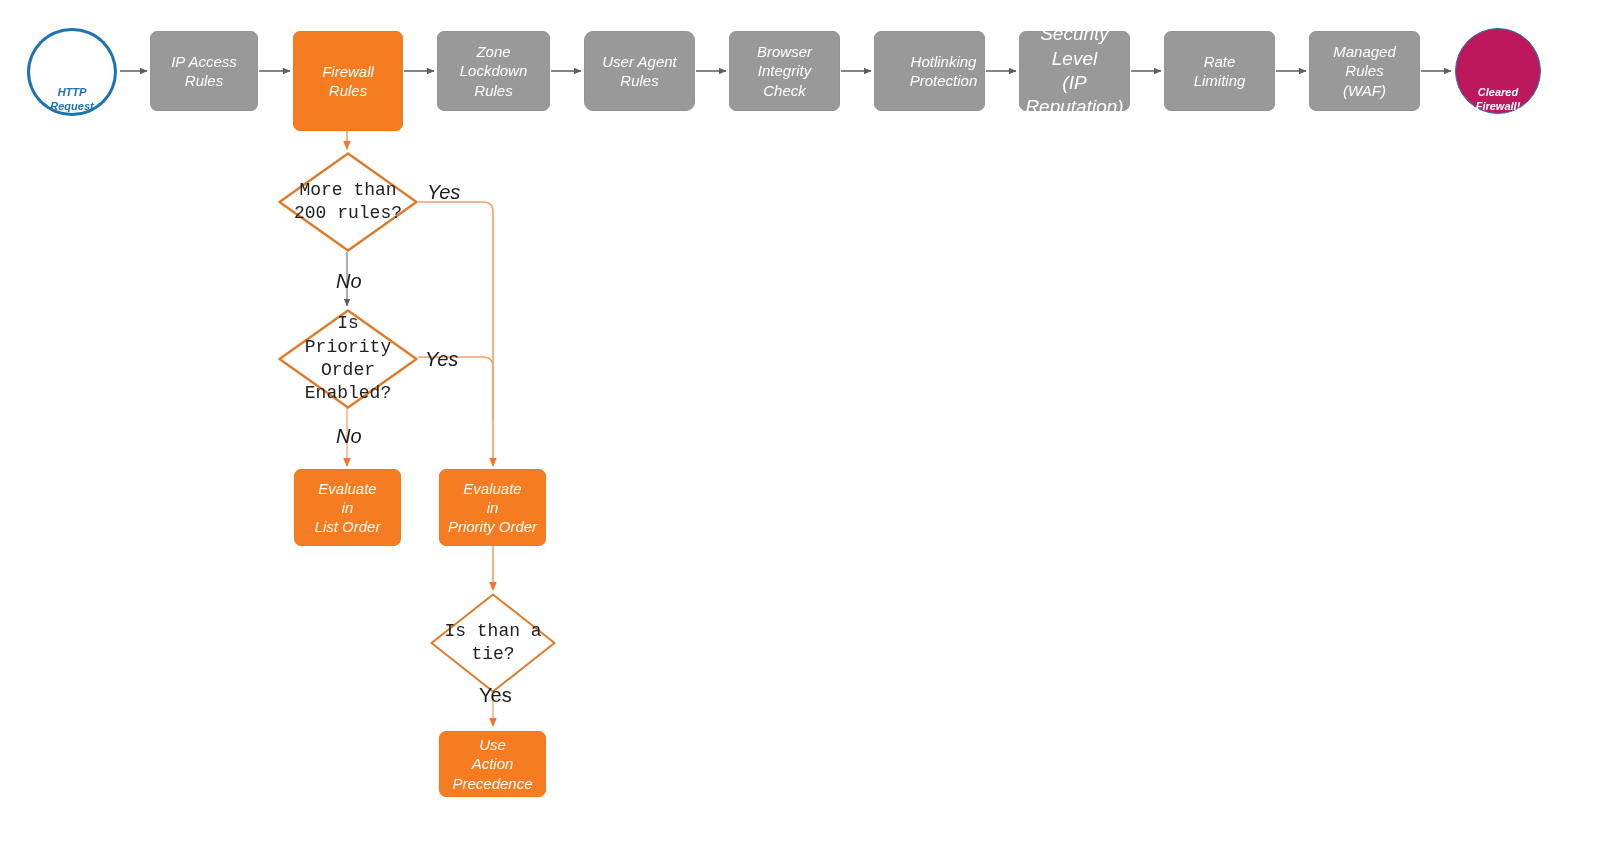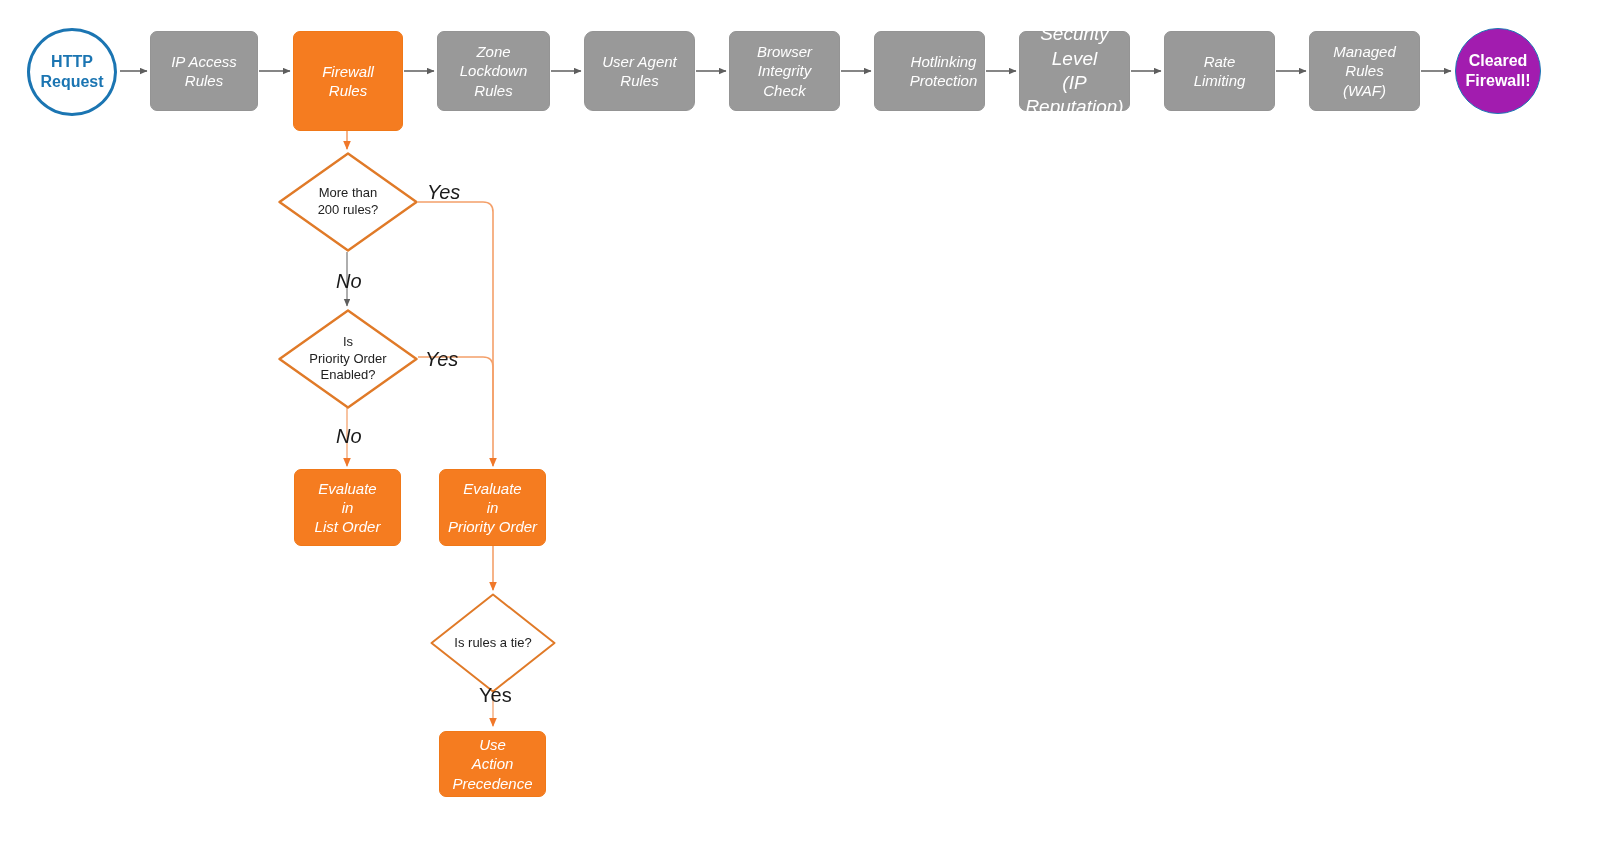--- a/index.html
+++ b/index.html
@@ -52,50 +52,53 @@
     border: 1px solid #949494;
   }
   .box.orange {
     background: #f57c20;
     border: 1px solid #f07818;
   }
 
   
   .circle {
     border-radius: 50%;
+    font-style: italic;
     font-weight: bold;
-    font-size: 16px;
+    font-size: 11px;
+    align-items: flex-end;
   }
   .circle.start {
     background: #ffffff;
     border: 3px solid #1b75b2;
     color: #1b75b2;
   }
   .circle.end {
-    background: #a21caf;
+    background: #be185d;
     border: 1px solid #1b7ab5;
     color: #ffffff;
   }
 
   
   .diamond {
     background: transparent;
   }
   .diamond .dia-shape {
     position: absolute;
     left: 0; top: 0; right: 0; bottom: 0;
   }
   .diamond .dia-label {
     position: relative;
     z-index: 2;
-    font-size: 13px;
+    font-size: 18px;
     color: #222222;
     line-height: 1.3;
     white-space: pre-line;
     font-style: normal;
+    font-family: Liberation Mono, monospace;
   }
 
   
   .edge-label {
     position: absolute;
     font-size: 20px;
     font-style: italic;
     color: #1a1a1a;
     white-space: nowrap;
   }
@@ -226,21 +229,21 @@
     </svg>
     <span class="dia-label">Is
 Priority Order
 Enabled?</span>
   </div>
 
   <div class="node diamond" style="left:430px; top:593px; width:126px; height:100px;">
     <svg class="dia-shape" viewBox="0 0 126 100" preserveAspectRatio="none">
       <polygon points="63,1.5 124.5,50 63,98.5 1.5,50" fill="#ffffff" stroke="#e07a28" stroke-width="2" stroke-linejoin="round"></polygon>
     </svg>
-    <span class="dia-label">Is rules a tie?</span>
+    <span class="dia-label">Is than a tie?</span>
   </div>
 
   <div class="node box orange" style="left:294px; top:469px; width:107px; height:77px;">
     <span style="white-space:pre-line;">Evaluate
 in
 List Order</span>
   </div>
 
   <div class="node box orange" style="left:439px; top:469px; width:107px; height:77px;">
     <span style="white-space:pre-line;">Evaluate

